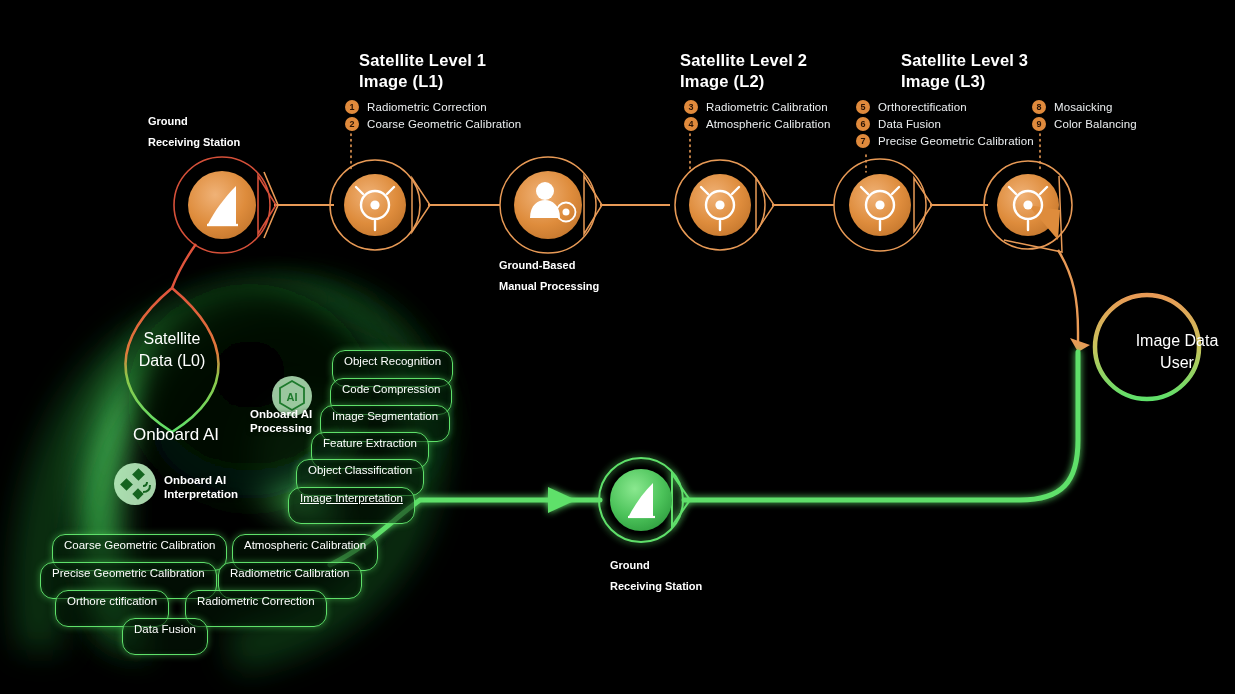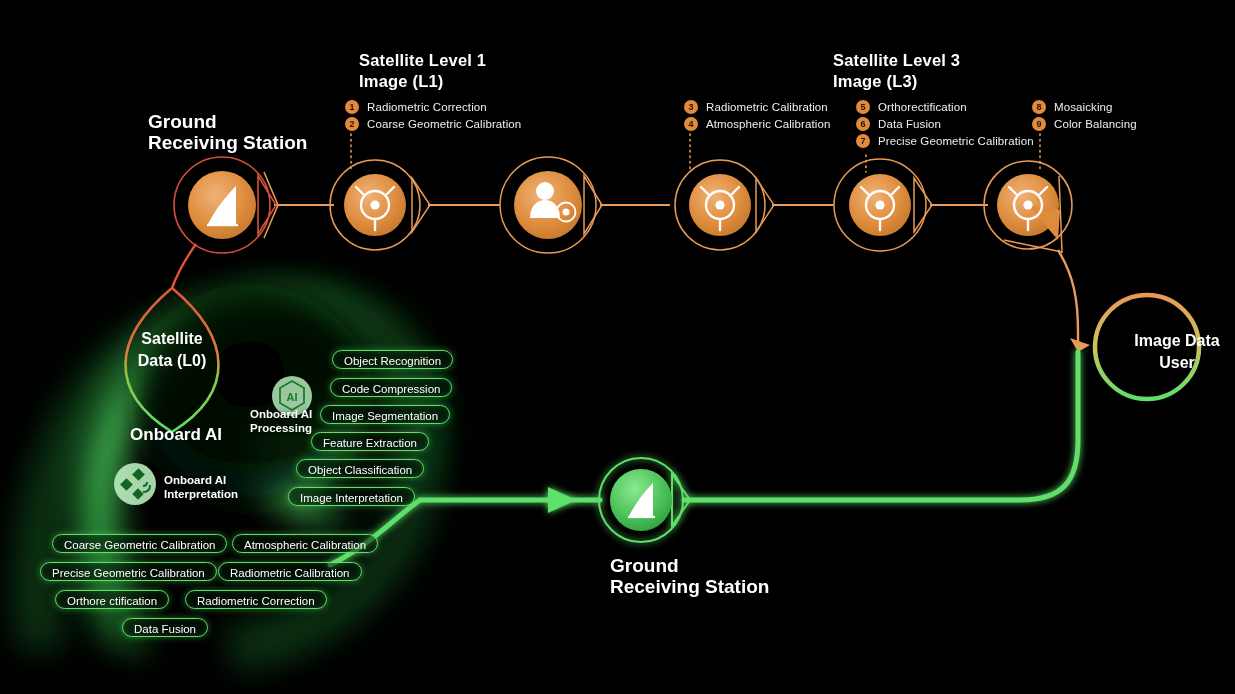--- a/index.html
+++ b/index.html
@@ -8,25 +8,25 @@
   #stage{position:relative;width:1235px;height:694px;background:#000;overflow:hidden;}
   svg.layer{position:absolute;left:0;top:0;width:1235px;height:694px;}
 
   .hdr{position:absolute;color:#ffffff;font-weight:bold;font-size:16.5px;line-height:21px;letter-spacing:.2px;white-space:nowrap;}
   .steplist{position:absolute;}
   .steprow{display:flex;align-items:center;margin-bottom:3px;white-space:nowrap;}
   .badge{width:14px;height:14px;border-radius:50%;background:#e08a3c;color:#2b1405;font-size:9px;font-weight:bold;
          display:flex;align-items:center;justify-content:center;margin-right:8px;flex:0 0 auto;}
   .steptxt{color:#eceff1;font-size:11.5px;letter-spacing:.1px;}
 
-  .nodelabel{position:absolute;color:#fff;font-weight:bold;font-size:19px;line-height:21px;text-align:left;white-space:nowrap;}
-  .centerlabel{position:absolute;color:#fff;font-weight:bold;font-size:16px;line-height:22px;text-align:center;white-space:nowrap;}
+  .nodelabel{position:absolute;color:#fff;font-weight:bold;font-size:11px;line-height:21px;text-align:left;white-space:nowrap;}
+  .centerlabel{position:absolute;color:#fff;font-weight:normal;font-size:16px;line-height:22px;text-align:center;white-space:nowrap;}
 
   .chip{position:absolute;border:1.3px solid #5fe06a;border-radius:13px;color:#ffffff;font-size:11.5px;
-        padding:4px 11px 1px;white-space:nowrap;background:rgba(4,26,8,.55);
+        padding:4px 11px 19px;white-space:nowrap;background:rgba(4,26,8,.55);
         box-shadow:0 0 7px rgba(90,230,100,.45), inset 0 0 5px rgba(90,230,100,.18);}
 
   .ailab{position:absolute;color:#ffffff;font-size:11.5px;line-height:14px;font-weight:bold;white-space:nowrap;}
   .ailab.sh{text-shadow:0 0 4px rgba(0,0,0,.6);}
 </style>
 </head>
 <body>
 
 <div id="stage">
 
@@ -247,32 +247,36 @@
     <div class="steprow">
       <span class="badge">1</span>
       <span class="steptxt">Radiometric Correction</span>
     </div>
     <div class="steprow">
       <span class="badge">2</span>
       <span class="steptxt">Coarse Geometric Calibration</span>
     </div>
   </div>
 
+  <div class="hdr" style="left:680px;top:50px;">
+    <div>Satellite Level 2</div>
+    <div>Image (L2)</div>
+  </div>
   <div class="steplist" style="left:684px;top:100px;">
     <div class="steprow">
       <span class="badge">3</span>
       <span class="steptxt">Radiometric Calibration</span>
     </div>
     <div class="steprow">
       <span class="badge">4</span>
       <span class="steptxt">Atmospheric Calibration</span>
     </div>
   </div>
 
-  <div class="hdr" style="left:833px;top:50px;">
+  <div class="hdr" style="left:901px;top:50px;">
     <div>Satellite Level 3</div>
     <div>Image (L3)</div>
   </div>
   <div class="steplist" style="left:856px;top:100px;">
     <div class="steprow">
       <span class="badge">5</span>
       <span class="steptxt">Orthorectification</span>
     </div>
     <div class="steprow">
       <span class="badge">6</span>
@@ -293,20 +297,24 @@
       <span class="badge">9</span>
       <span class="steptxt">Color Balancing</span>
     </div>
   </div>
 
   <div class="nodelabel" style="left:148px;top:111px;">
     <div>Ground</div>
     <div>Receiving Station</div>
   </div>
 
+  <div class="nodelabel" style="left:499px;top:255px;">
+    <div>Ground-Based</div>
+    <div>Manual Processing</div>
+  </div>
 
   <div class="nodelabel" style="left:610px;top:555px;">
     <div>Ground</div>
     <div>Receiving Station</div>
   </div>
 
   <div class="centerlabel" style="left:1117px;top:330px;width:120px;">
     <div>Image Data</div>
     <div>User</div>
   </div>
@@ -325,21 +333,21 @@
   <div class="ailab sh" style="left:164px;top:473px;">
     <div>Onboard AI</div>
     <div>Interpretation</div>
   </div>
 
   <div class="chip" style="left:332px;top:350px;">Object Recognition</div>
   <div class="chip" style="left:330px;top:378px;">Code Compression</div>
   <div class="chip" style="left:320px;top:405px;">Image Segmentation</div>
   <div class="chip" style="left:311px;top:432px;">Feature Extraction</div>
   <div class="chip" style="left:296px;top:459px;">Object Classification</div>
-  <div class="chip" style="left:288px;top:487px;">Image Interpretation</div>
+  <div class="chip" style="left:288px;top:487px;text-decoration:underline;">Image Interpretation</div>
 
   <div class="chip" style="left:52px;top:534px;">Coarse Geometric Calibration</div>
   <div class="chip" style="left:232px;top:534px;">Atmospheric Calibration</div>
   <div class="chip" style="left:40px;top:562px;">Precise Geometric Calibration</div>
   <div class="chip" style="left:218px;top:562px;">Radiometric Calibration</div>
   <div class="chip" style="left:55px;top:590px;">Orthore ctification</div>
   <div class="chip" style="left:185px;top:590px;">Radiometric Correction</div>
   <div class="chip" style="left:122px;top:618px;">Data Fusion</div>
 
 </div>

